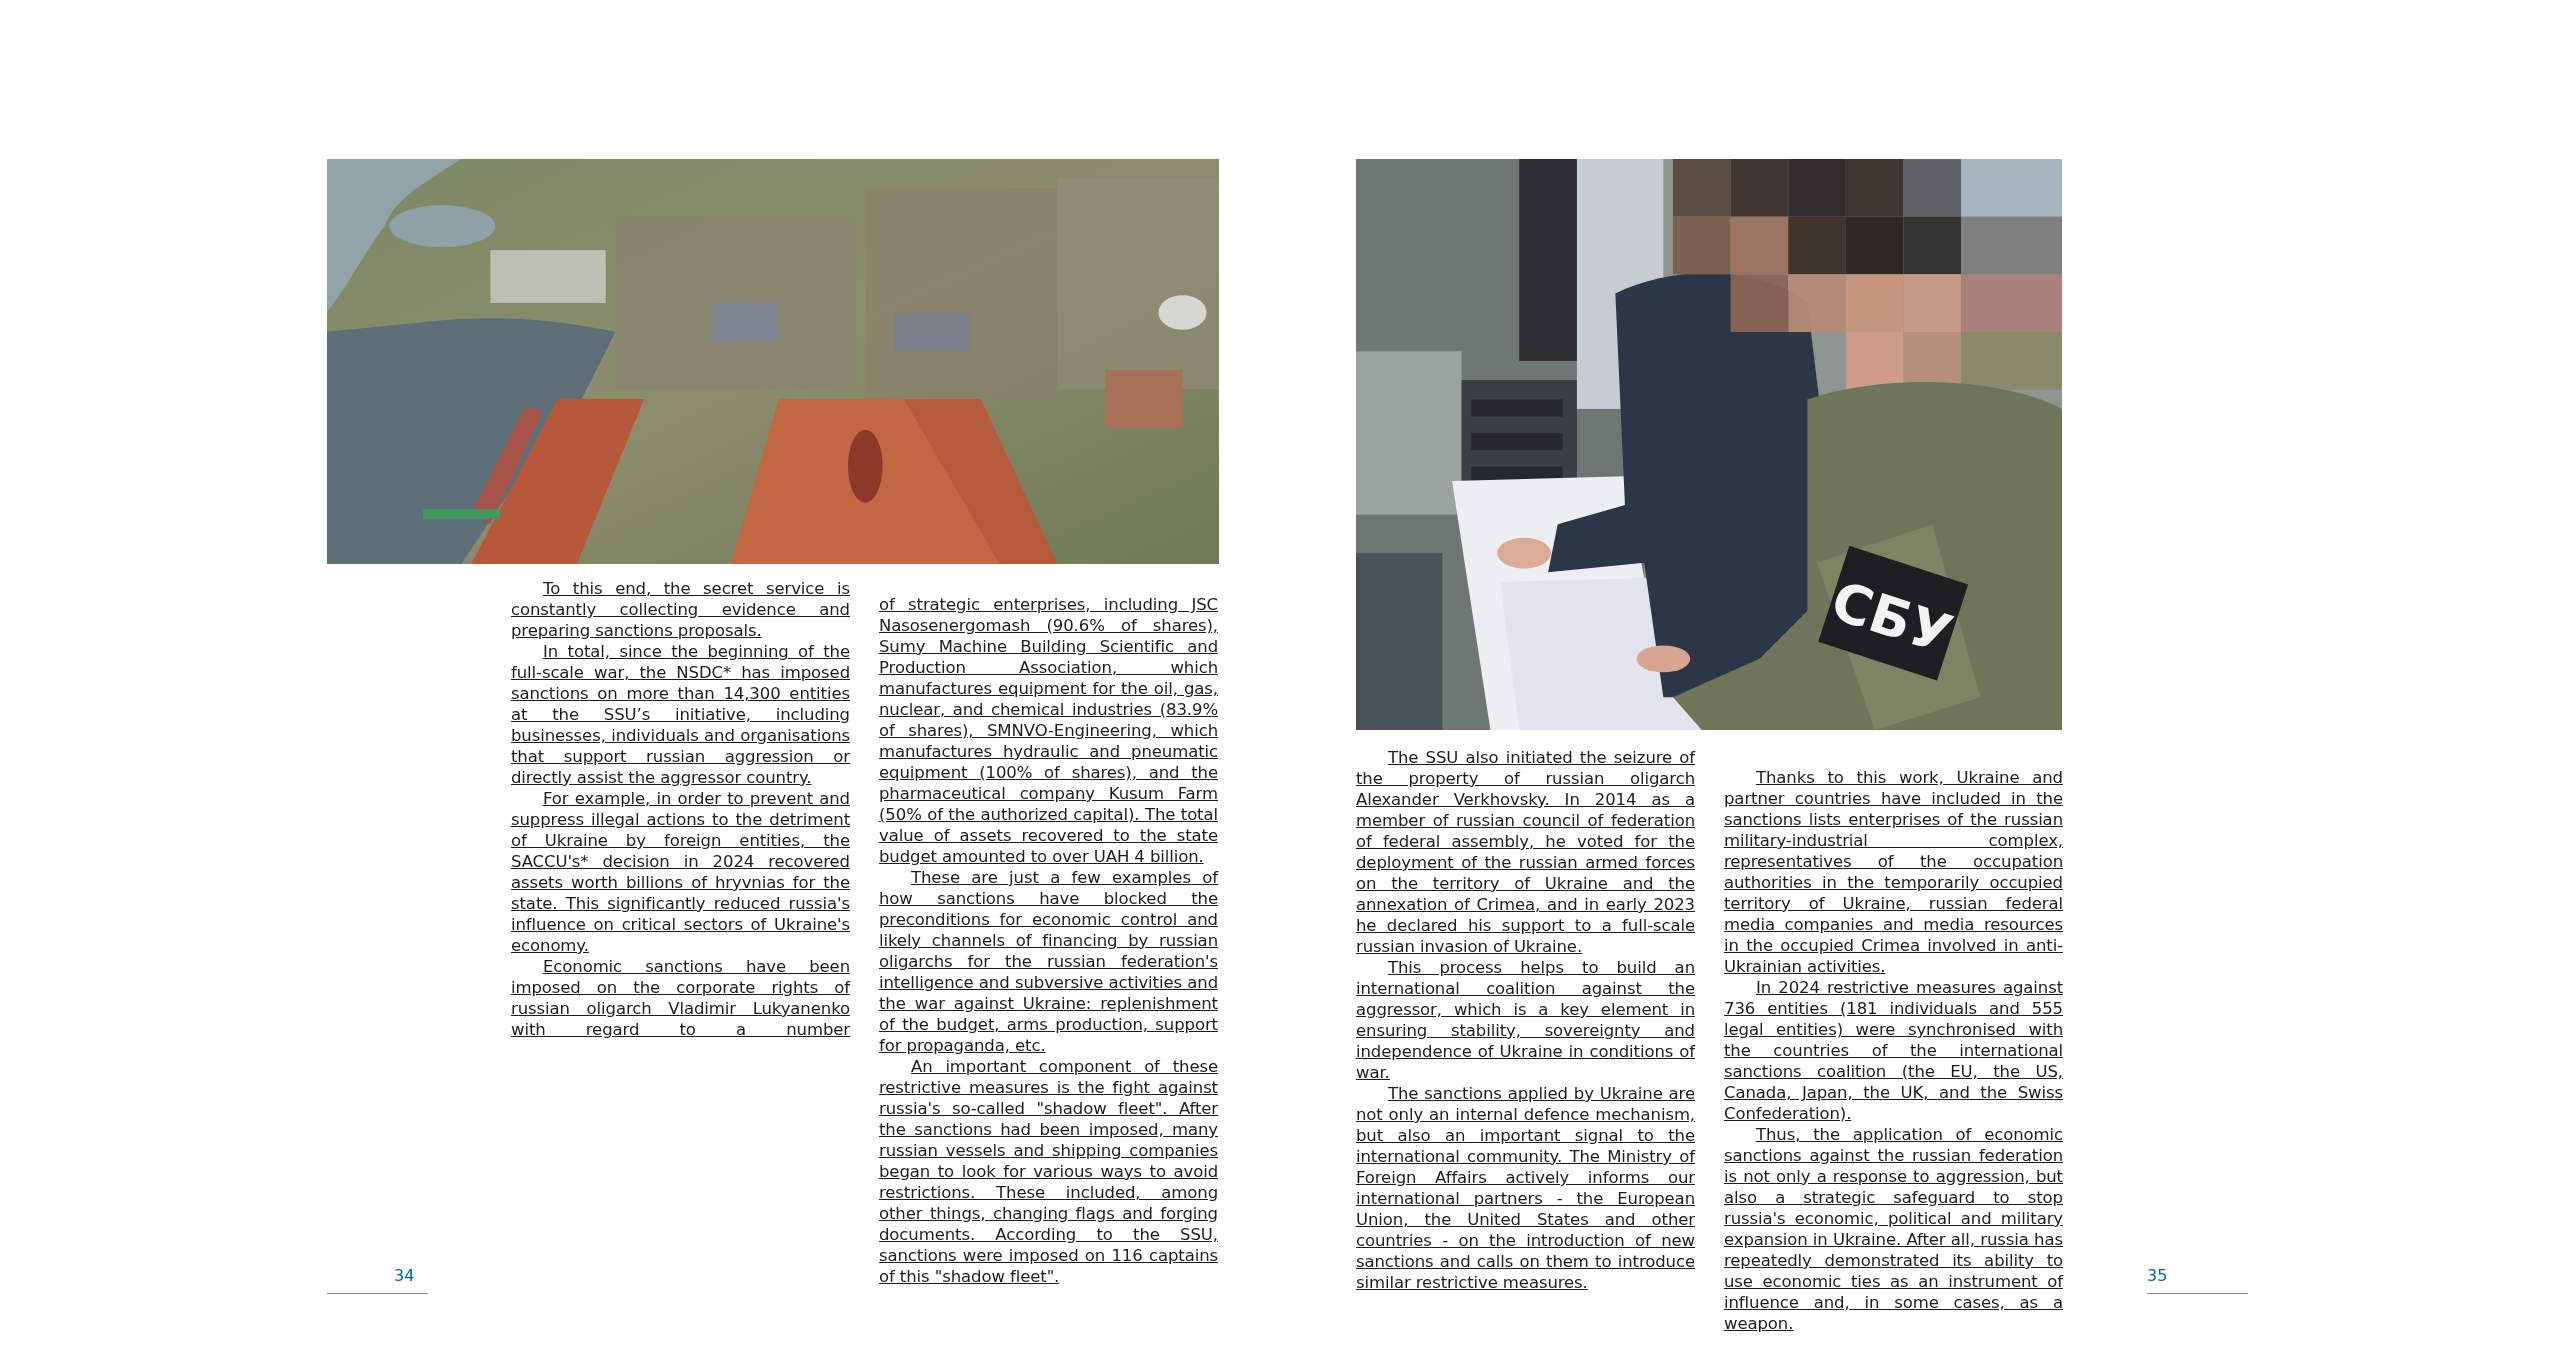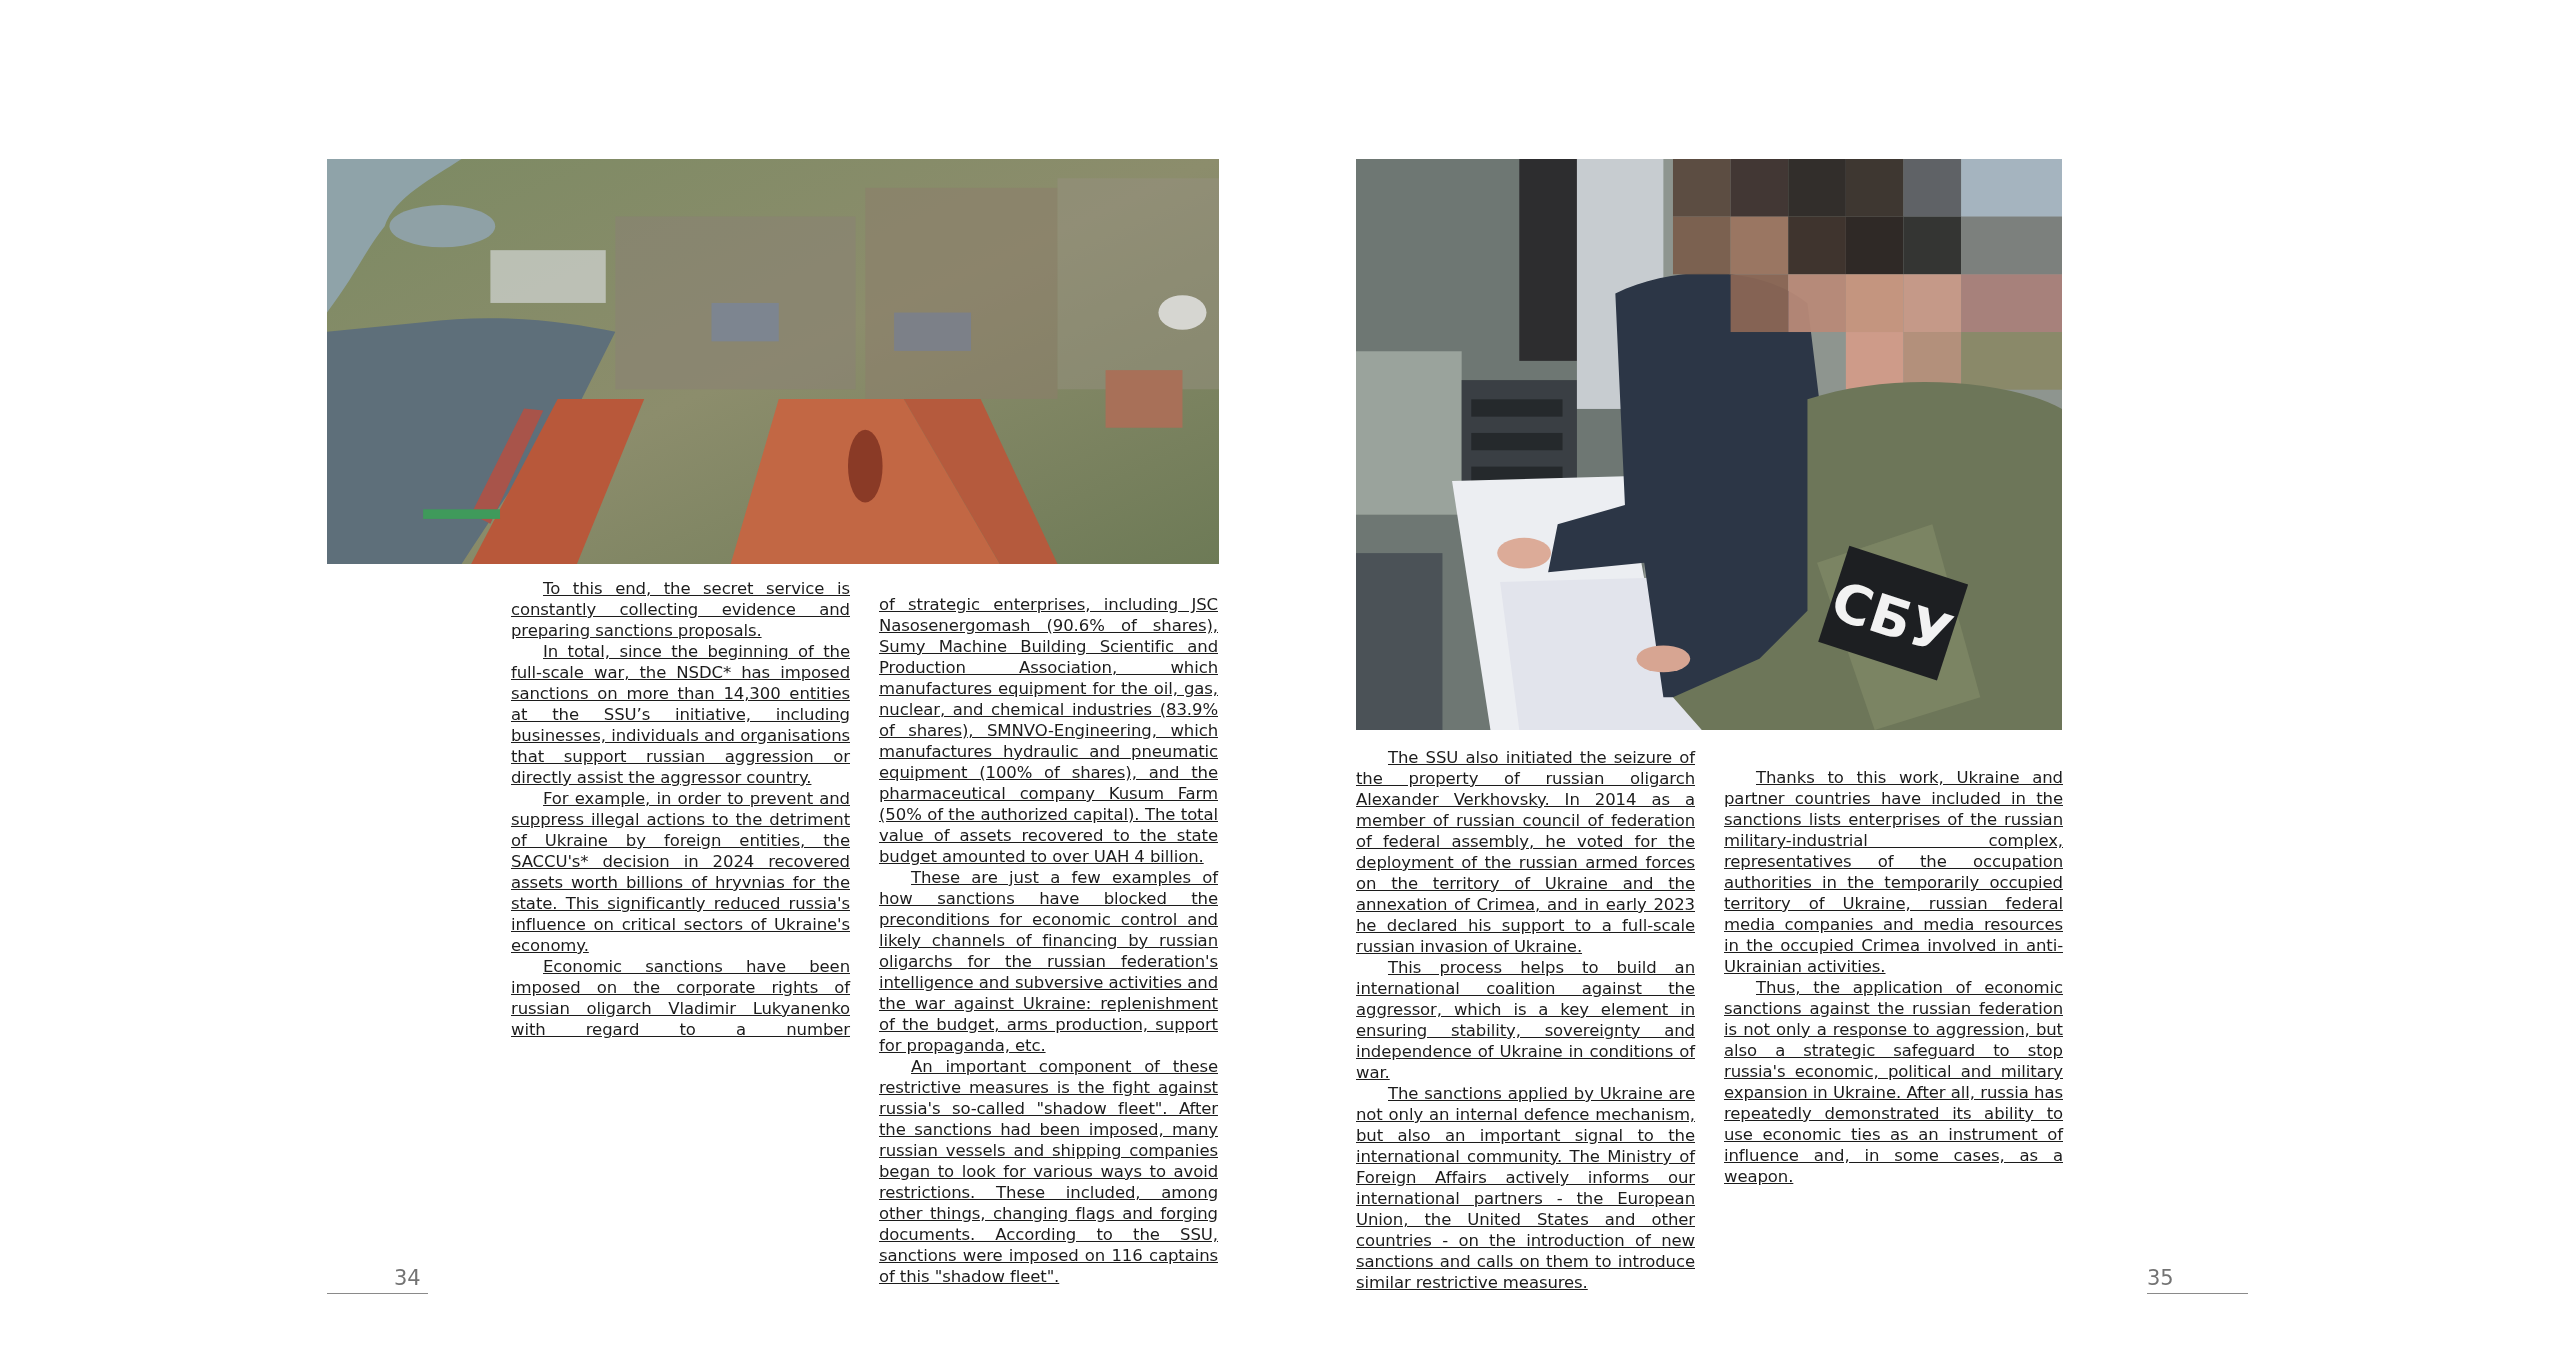--- a/index.html
+++ b/index.html
@@ -10,21 +10,21 @@
   #photo-industrial { left: 327px; top: 159px; width: 892px; height: 405px; }
   #photo-inspection { left: 1356px; top: 159px; width: 706px; height: 571px; }
   .col { position: absolute; width: 339px; font-size: 16.5px; line-height: 21px;
          text-align: justify; letter-spacing: -0.1px; }
   .col p { margin: 0; text-indent: 32px; text-decoration: underline; }
   .col p.cont { text-indent: 0; }
   #col-1 { left: 511px; top: 578px; }
   #col-2 { left: 879px; top: 578px; margin-top: 16px; }
   #col-3 { left: 1356px; top: 747px; }
   #col-4 { left: 1724px; top: 747px; margin-top: 20px; }
-  .pagenum { position: absolute; font-size: 21px; color: #737373; }
+  .pagenum { position: absolute; font-size: 16px; color: #0369a1; }
   #page-num-left { left: 394px; top: 1266px; }
   #page-num-right { left: 2147px; top: 1266px; }
   .rule { position: absolute; height: 1px; background: #8a8a8a; }
   #rule-left { left: 327px; top: 1293px; width: 101px; }
   #rule-right { left: 2147px; top: 1293px; width: 101px; }
 </style>
 </head>
 <body>
 
 <div class="photo" id="photo-industrial">
@@ -141,18 +141,19 @@
 </div>
 
 <div class="col" id="col-3">
   <p>The SSU also initiated the seizure of the property of russian oligarch Alexander Verkhovsky. In 2014 as a member of russian council of federation of federal assembly, he voted for the deployment of the russian armed forces on the territory of Ukraine and the annexation of Crimea, and in early 2023 he declared his support to a full-scale russian invasion of Ukraine.</p>
   <p>This process helps to build an international coalition against the aggressor, which is a key element in ensuring stability, sovereignty and independence of Ukraine in conditions of war.</p>
   <p>The sanctions applied by Ukraine are not only an internal defence mechanism, but also an important signal to the international community. The Ministry of Foreign Affairs actively informs our international partners - the European Union, the United States and other countries - on the introduction of new sanctions and calls on them to introduce similar restrictive measures.</p>
 </div>
 
 <div class="col" id="col-4">
   <p>Thanks to this work, Ukraine and partner countries have included in the sanctions lists enterprises of the russian military-industrial complex, representatives of the occupation authorities in the temporarily occupied territory of Ukraine, russian federal media companies and media resources in the occupied Crimea involved in anti-Ukrainian activities.</p>
+  <p>In 2024 restrictive measures against 736 entities (181 individuals and 555 legal entities) were synchronised with the countries of the international sanctions coalition (the EU, the US, Canada, Japan, the UK, and the Swiss Confederation).</p>
   <p>Thus, the application of economic sanctions against the russian federation is not only a response to aggression, but also a strategic safeguard to stop russia's economic, political and military expansion in Ukraine. After all, russia has repeatedly demonstrated its ability to use economic ties as an instrument of influence and, in some cases, as a weapon.</p>
 </div>
 
 <div class="pagenum" id="page-num-right">35</div>
 <div class="rule" id="rule-right"></div>
 
 
 </body></html>

